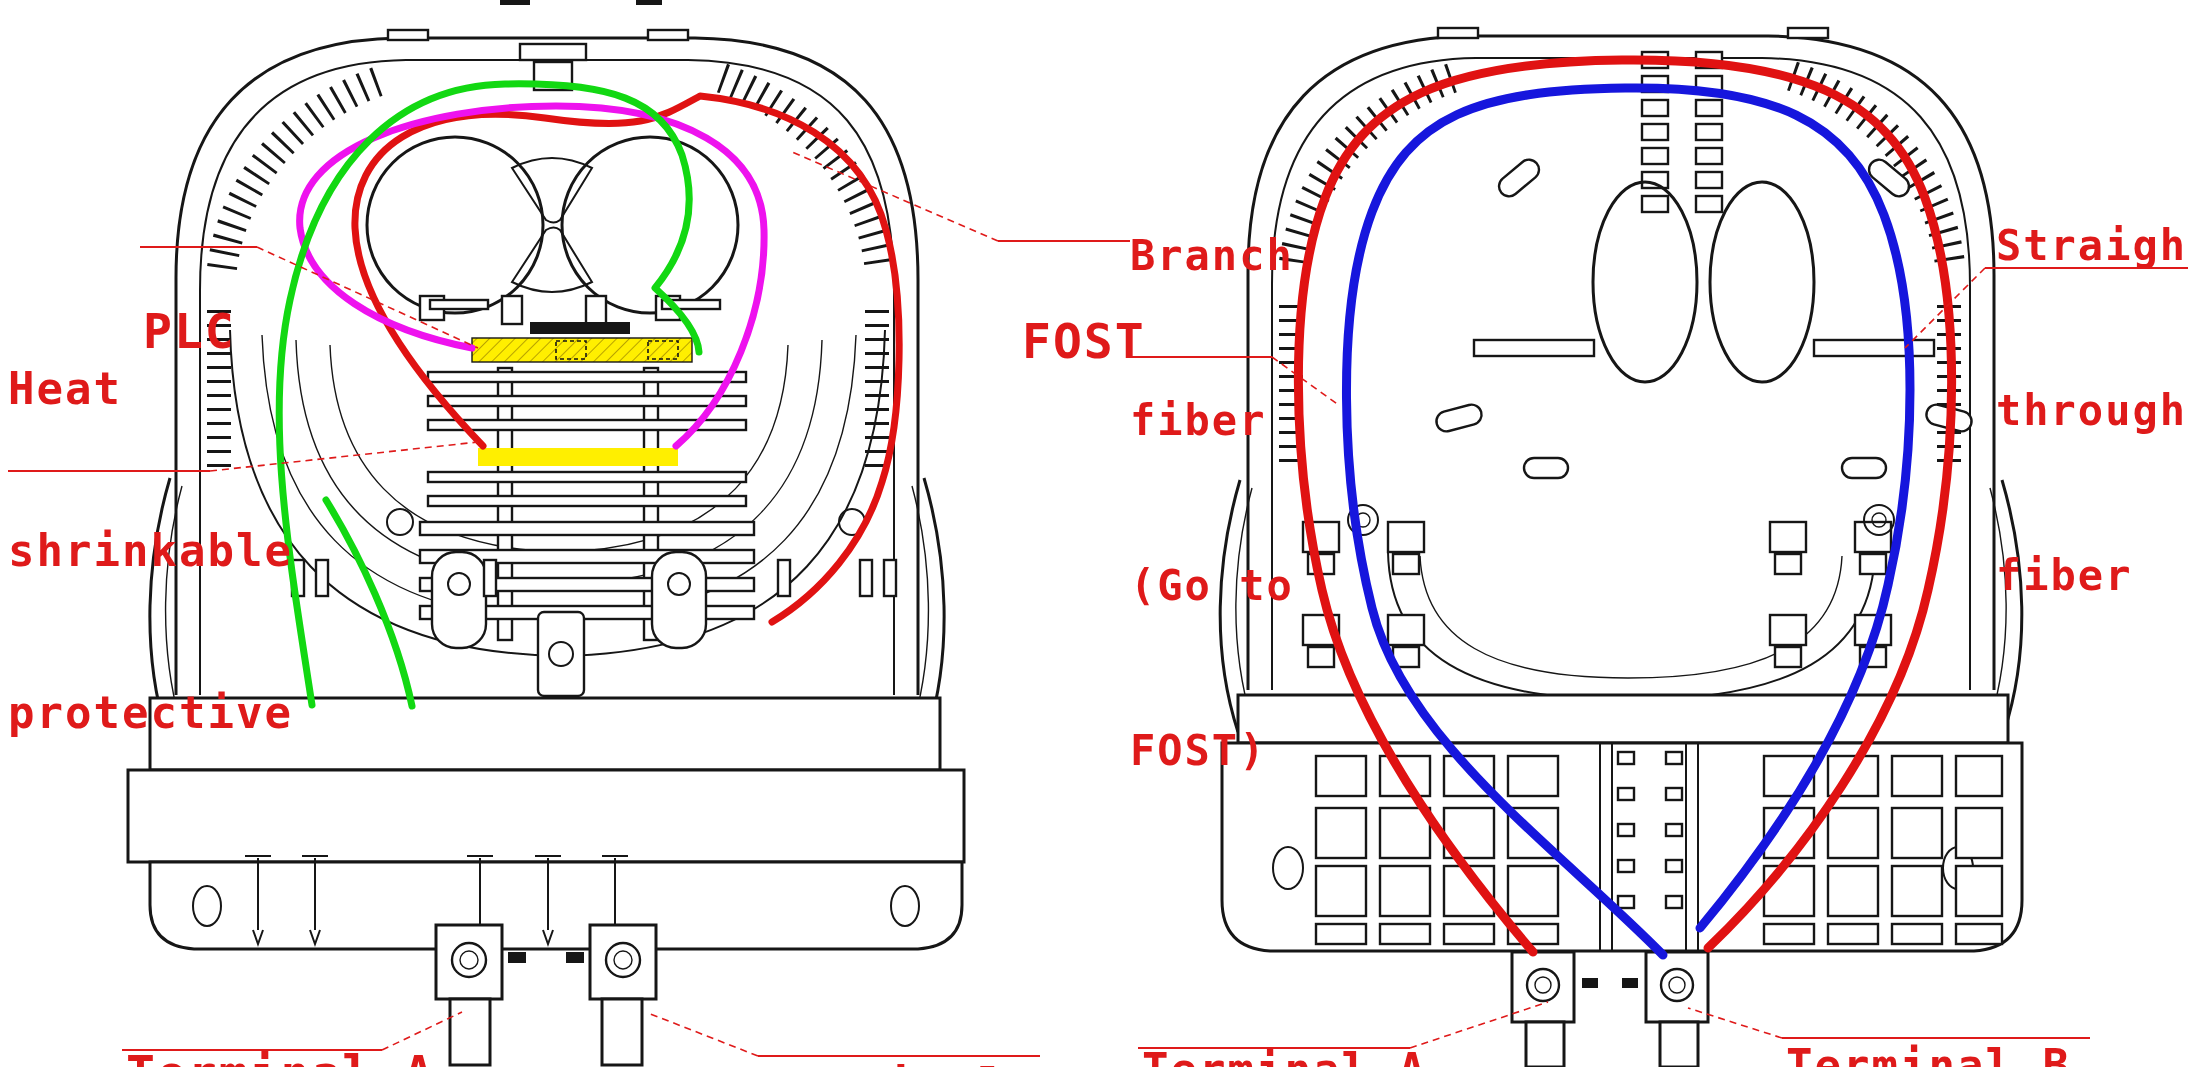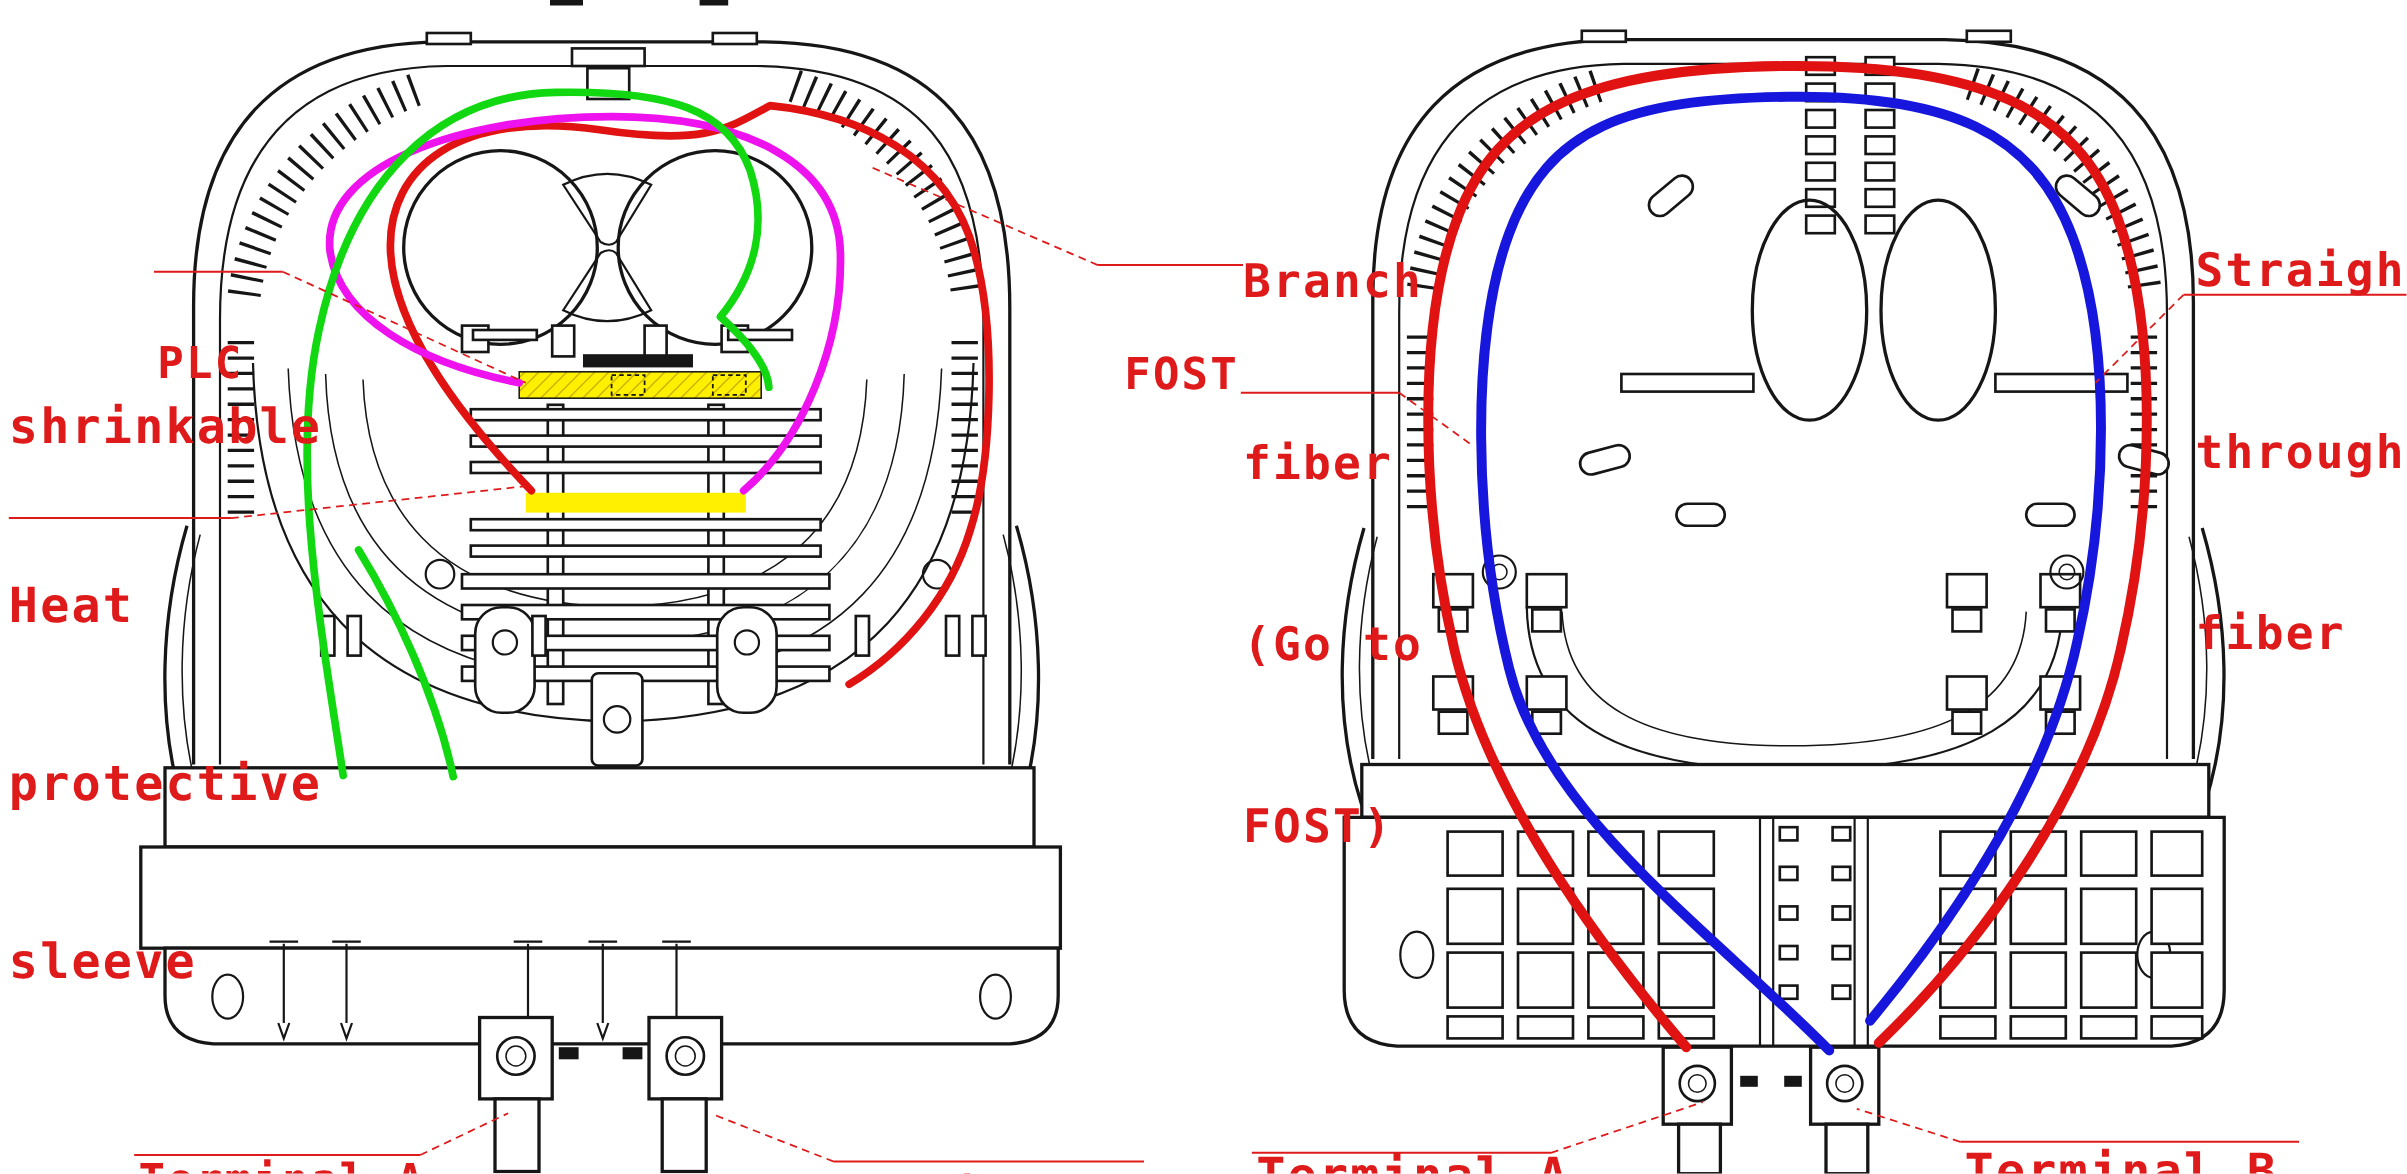--- a/index.html
+++ b/index.html
@@ -26,21 +26,21 @@
   .fib.redR{stroke:var(--fiber_red);stroke-width:9;}
   .fib.magenta{stroke:var(--fiber_magenta);stroke-width:7;}
   .fib.blue{stroke:var(--fiber_blue);stroke-width:9;}
   .yellow{fill:var(--sleeve_yellow);}
   .dash{fill:none;stroke:var(--line_black);stroke-width:1.6;stroke-dasharray:4 3;}
   .leadu{stroke:var(--label_red);stroke-width:1.8;fill:none;}
   .leads{stroke:var(--label_red);stroke-width:1.6;fill:none;stroke-dasharray:7 5;}
   
   .lbl{position:absolute;color:var(--label_red);font-weight:bold;letter-spacing:2px;white-space:pre;}
   .lbl .line{display:block;}
-  .f48{font-size:40px;line-height:55px;}
+  .f48{font-size:48px;line-height:55px;}
   .f44{font-size:44px;line-height:56px;}
   .f42{font-size:42px;line-height:55px;}
   .lh54{line-height:54px;}
 </style>
 </head>
 <body>
 
 <div class="canvas">
 
 <svg class="art" width="2188" height="1067" viewBox="0 0 2188 1067">
@@ -378,24 +378,23 @@
           <line class="leads" x1="1782" y1="1038" x2="1688" y2="1008"></line>
         </g>
   </g>
 </svg>
 
 <div class="lbl f48" style="left:143px;top:194px;">
   <span class="line">PLC</span>
 </div>
 
 <div class="lbl f44 lh54" style="left:8px;top:254px;">
+  <span class="line">Heat</span>
   <span class="line">shrinkable</span>
-  <span class="line">Heat</span>
   <span class="line">protective</span>
-  <span class="line">sleeve</span>
 </div>
 
 <div class="lbl f48" style="left:1022px;top:204px;">
   <span class="line">FOST</span>
 </div>
 
 <div class="lbl f48" style="left:126px;top:928px;line-height:58px;">
   <span class="line">Terminal A</span>
   
 </div>

